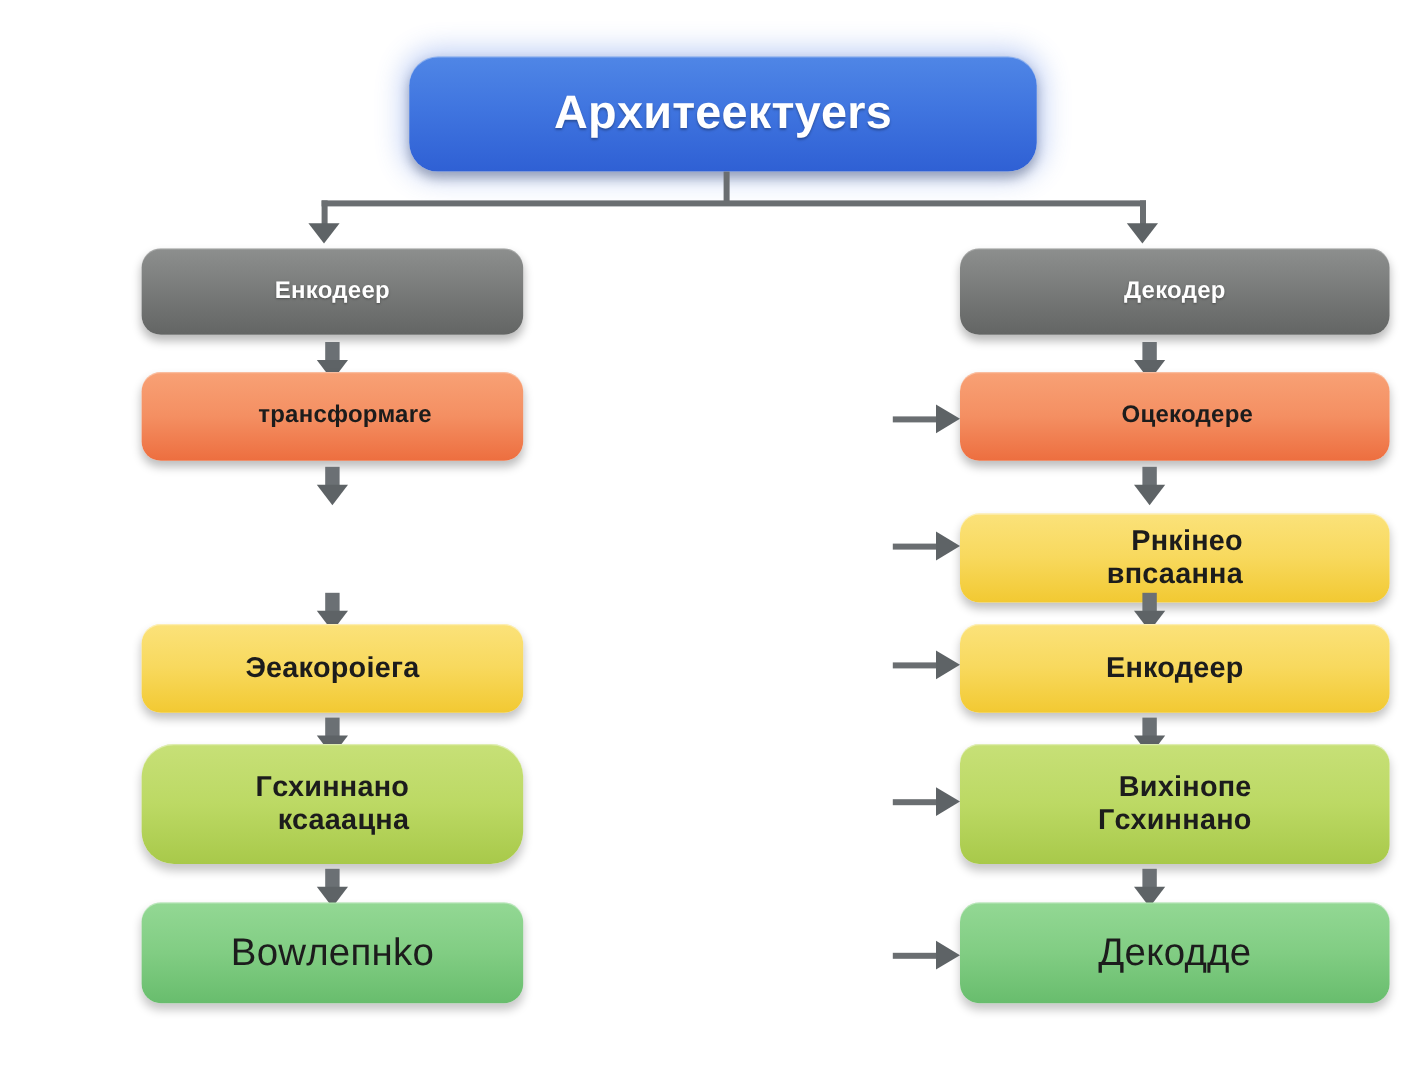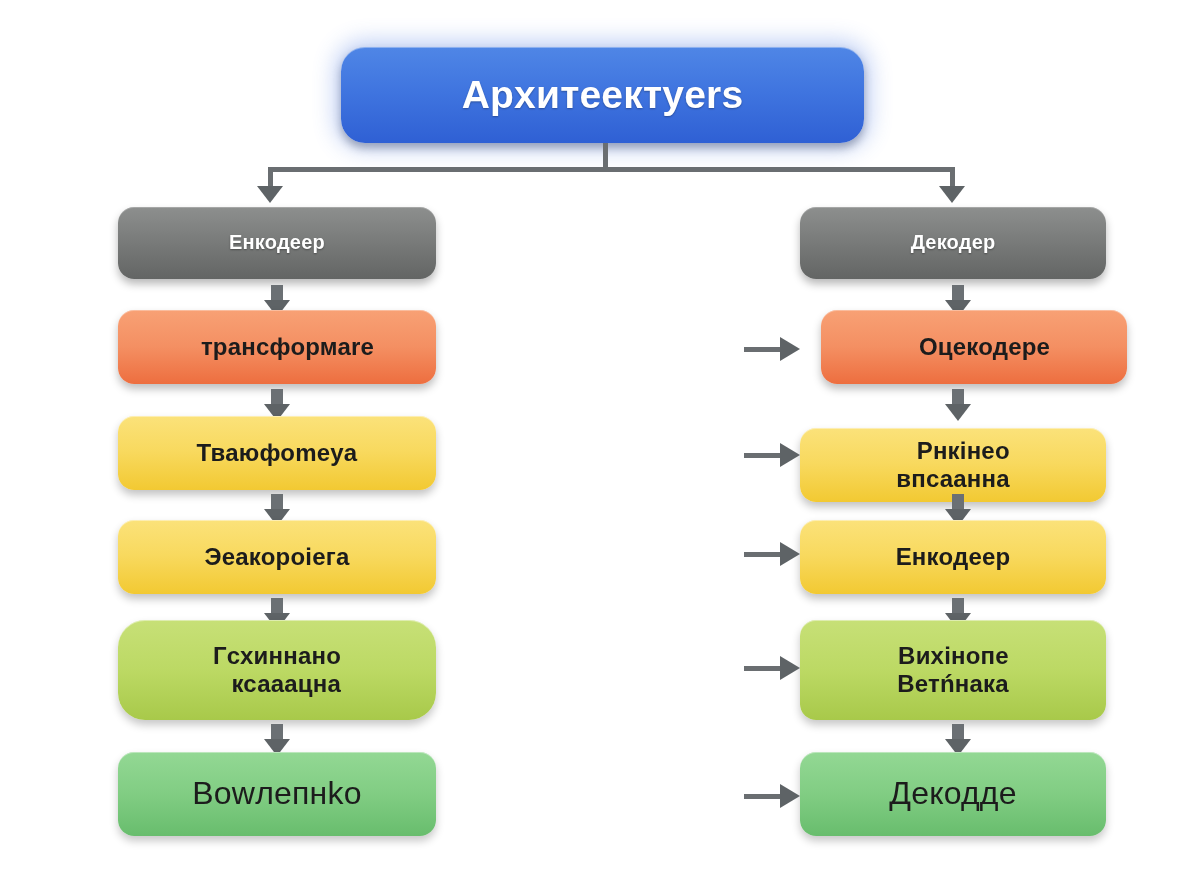--- a/index.html
+++ b/index.html
@@ -61,21 +61,21 @@
     background: linear-gradient(180deg, #8d8f8e 0%, #7a7c7b 45%, #636564 100%);
     box-shadow:
       0 5px 8px rgba(0,0,0,0.28),
       inset 0 1px 0 rgba(255,255,255,0.22);
     text-shadow: 0 1px 2px rgba(0,0,0,0.35);
   }
 
   
   .node.orange {
     height: 74px;
-    font-size: 24px;
+    font-size: 20px;
     font-weight: bold;
     color: #1c1c1c;
     background: linear-gradient(180deg, #f8a175 0%, #f48f62 50%, #ed6e3f 100%);
     box-shadow:
       0 5px 8px rgba(0,0,0,0.26),
       inset 0 1px 0 rgba(255,255,255,0.30);
     padding-left: 21px;
   }
 
   
@@ -109,21 +109,21 @@
     font-weight: normal;
     color: #1c1c1c;
     background: linear-gradient(180deg, #93d894 0%, #81cd83 50%, #68bd6d 100%);
     box-shadow:
       0 5px 8px rgba(0,0,0,0.22),
       inset 0 1px 0 rgba(255,255,255,0.38);
   }
 
   
   .col-left  { left: 118px;  width: 318px; }
-  .col-right { left: 800px;  width: 306px; }
+  .col-right { left: 800px;  width: 358px; }
 
   
   .conn {
     position: absolute;
     pointer-events: none;
   }
   .line-v {
     position: absolute;
     width: 5px;
     background: #6a6e71;
@@ -209,21 +209,20 @@
       <div class="head"></div>
     </div>
 
   <div class="node orange col-left" style="top:310px;">трансформаre</div>
 
   <div class="vstep" style="left:264px; top:389px;">
     <div class="shaft"></div>
       <div class="head"></div>
     </div>
 
-  <div class="node yellow col-left" style="top:416px;">Тваюфоmeya</div>
 
   <div class="vstep" style="left:264px; top:494px;">
     <div class="shaft"></div>
       <div class="head"></div>
     </div>
 
   <div class="node yellow col-left" style="top:520px;">Эеакороіега</div>
 
   <div class="vstep" style="left:264px; top:598px;">
     <div class="shaft"></div>
@@ -240,21 +239,21 @@
 
   <div class="node green col-left" style="top:752px;">Bowлeпнko</div>
 
   <div class="node header col-right" style="top:207px;">Декодер</div>
 
   <div class="vstep" style="left:945px; top:285px;">
     <div class="shaft"></div>
       <div class="head"></div>
     </div>
 
-  <div class="node orange col-right" style="top:310px;margin-left:21px;">Оцекодере</div>
+  <div class="node orange col-right" style="top:310px;">Оцекодере</div>
   <div class="hstep" style="left:744px; top:341px;">
     <div class="shaft"></div>
       <div class="head"></div>
     </div>
 
   <div class="vstep" style="left:945px; top:389px;">
     <div class="shaft"></div>
       <div class="head"></div>
     </div>
 
@@ -275,21 +274,21 @@
     <div class="shaft"></div>
       <div class="head"></div>
     </div>
 
   <div class="vstep" style="left:945px; top:598px;">
     <div class="shaft"></div>
       <div class="head"></div>
     </div>
 
   <div class="node lime col-right" style="top:620px;">Вихінопе
-Ветńнака</div>
+Гсхиннано</div>
   <div class="hstep" style="left:744px; top:660px;">
     <div class="shaft"></div>
       <div class="head"></div>
     </div>
 
   <div class="vstep" style="left:945px; top:724px;">
     <div class="shaft"></div>
       <div class="head"></div>
     </div>
 

